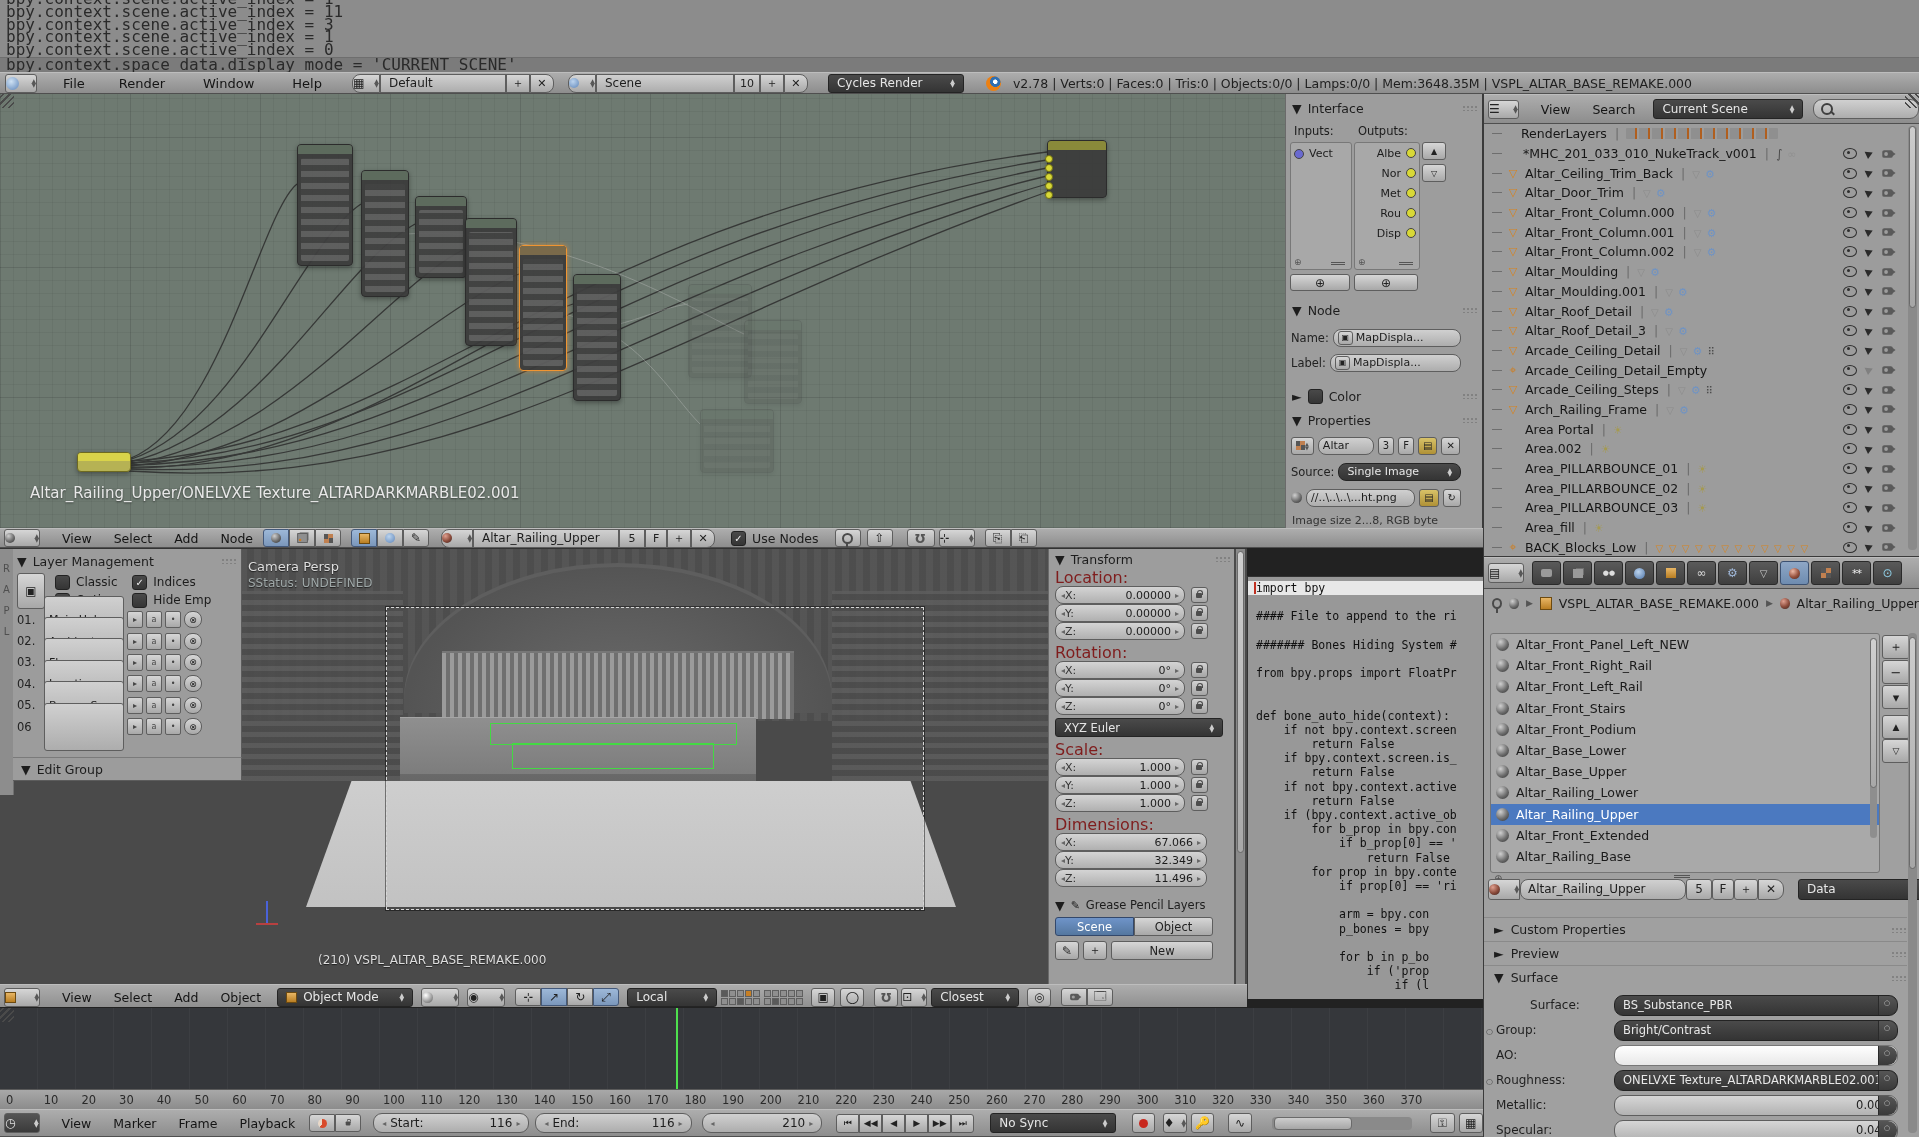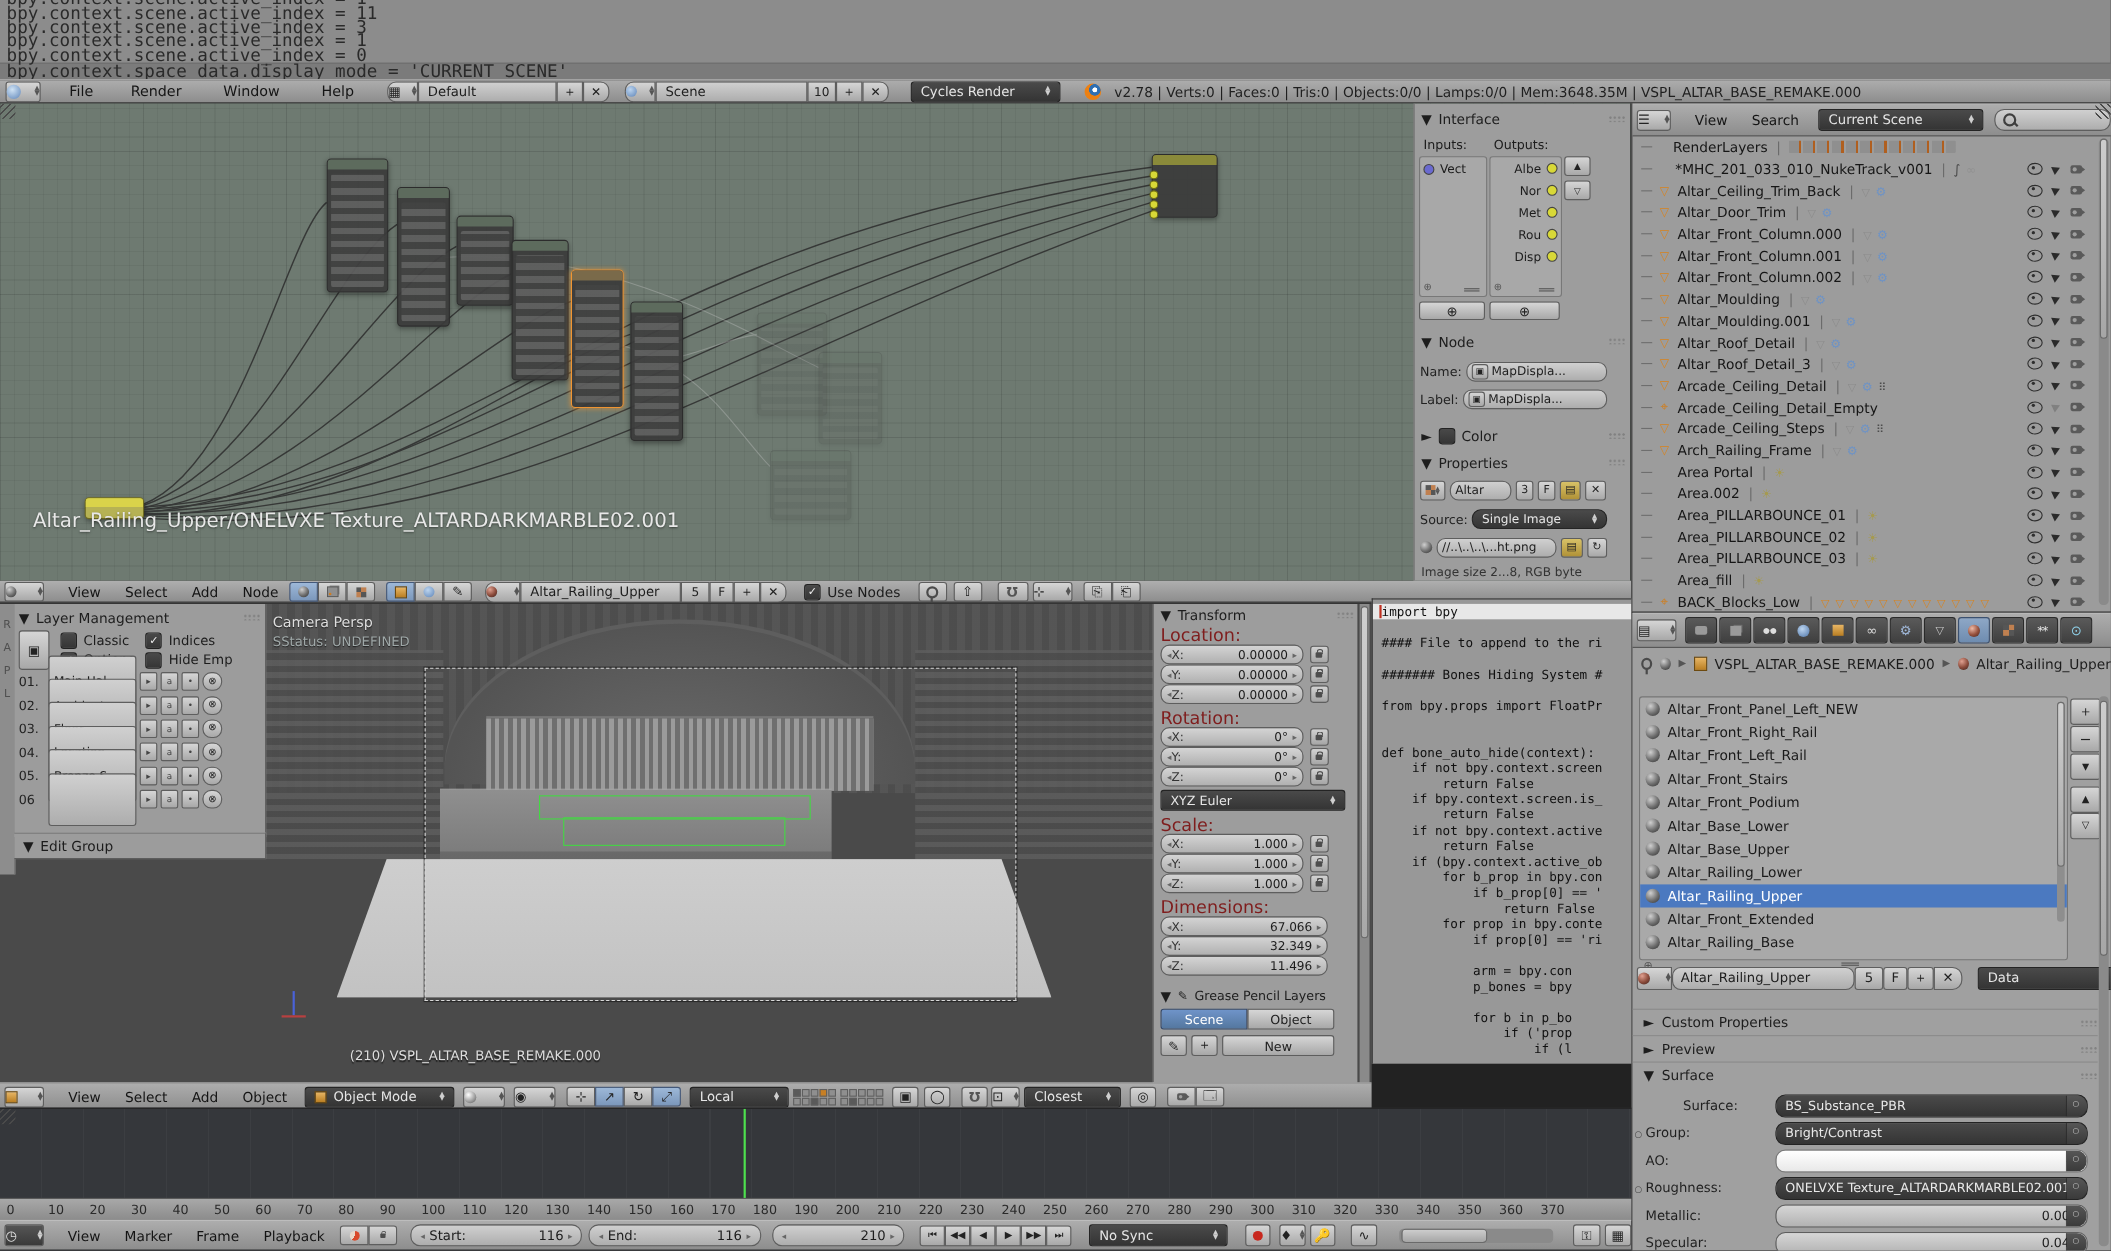--- a/index.html
+++ b/index.html
@@ -79,21 +79,21 @@
         box-shadow:0 2px 5px rgba(0,0,0,.35);}
   .node .nh{height:9px;border-radius:3px 3px 0 0;background:#5d6b5d;}
   .node .nrows{position:absolute;left:3px;right:3px;top:13px;bottom:4px;
         background:repeating-linear-gradient(0deg,rgba(190,190,190,.25) 0 6px,rgba(90,90,90,.15) 6px 12px);border-radius:2px;}
   .node.sel{border:1.5px solid #f09532;box-shadow:0 0 5px rgba(240,150,50,.6);}
   .node.ghost{opacity:.18;}
   #nodeA{background:#b6b254;border-color:#6e6a20;}
   #nodeA .nh{background:#d9d34a;}
   #nodeOut .nh{background:#8a8a3a;}
   .nsock{position:absolute;width:6px;height:6px;border-radius:50%;background:#d8d837;border:1px solid #6e6e14;}
-  #ne-foot{position:absolute;left:30px;top:369px;color:#e8e8e8;font-size:18px;text-shadow:0 1px 2px rgba(0,0,0,.5);}
+  #ne-foot{position:absolute;left:30px;top:390px;color:#e8e8e8;font-size:15px;text-shadow:0 1px 2px rgba(0,0,0,.5);}
   
   #ne-np{position:absolute;right:0;top:0;bottom:0;width:186px;background:#9d9d9d;border-left:1px solid #6a6a6a;padding:4px 4px 0 6px;}
   .sechdr{display:flex;align-items:center;gap:6px;font-size:12.5px;color:#1d1d1d;height:20px;}
   .sechdr .grip{margin-left:auto;}
   .np-box{position:absolute;background:#a8a8a8;border:1px solid #787878;border-radius:3px;font-size:11px;}
   .sockdot{width:8px;height:8px;border-radius:50%;display:inline-block;border:1px solid #444;}
   .np-row{display:flex;align-items:center;gap:4px;height:19px;padding:0 3px;}
   .npl{font-size:11.5px;color:#222;}
   .npfield{flex:1;height:16px;border-radius:8px;font-size:11px;padding:0 4px;gap:3px;}
   .minibtn{height:16px;border-radius:3px;font-size:10px;padding:0 4px;}
@@ -225,21 +225,21 @@
   .tf-arrow{font-size:8px;color:#666;}
   .gp-btn{height:17px;font-size:11.5px;flex:1;border-radius:0;}
   .gp-btn.on{background:linear-gradient(#6f94c9,#54779f);color:#fff;border-color:#33486b;}
   
   #vp-hdr{position:absolute;left:0;top:435px;width:1247px;height:24px;display:flex;align-items:center;}
   .lgrid{display:grid;grid-template-columns:repeat(5,7px);grid-template-rows:7px 7px;gap:1px;margin-left:4px;}
   .lgrid i{background:#8f8f8f;border:1px solid #5f5f5f;}
   .lgrid i.on{background:#5a5a5a;}
   .lgrid i.dot{background:#c77f24;}
   
-  #txted{left:1247px;top:544px;width:236px;height:423px;background:#989898;border-top:1px solid #333;border-left:1px solid #333;overflow:hidden;padding-left:31px;}
+  #txted{left:1247px;top:576px;width:236px;height:423px;background:#989898;border-top:1px solid #333;border-left:1px solid #333;overflow:hidden;padding-left:31px;}
   #txt-lines{position:absolute;left:0;top:4px;right:0;font-family:"DejaVu Sans Mono","Liberation Mono",monospace;
       font-size:11.5px;color:#101010;}
   .tl-line{height:14.2px;line-height:14.2px;white-space:pre;padding-left:8px;}
   .tl-line.cur{background:#e8e8e8;position:relative;}
   .tl-line.cur::before{content:"";position:absolute;left:6px;top:1px;bottom:1px;width:2px;background:#c03020;}
   #txt-hdr{position:absolute;left:0;top:435px;width:236px;height:24px;display:flex;align-items:center;}
   
   #tline{left:0;top:1007px;width:1483px;height:130px;background:#35373b;overflow:hidden;border-top:1px solid #222;}
   #tl-content{position:absolute;left:0;top:0;width:1483px;height:81px;
       background:repeating-linear-gradient(90deg,transparent 0 37px,rgba(255,255,255,.035) 37px 38px);}

